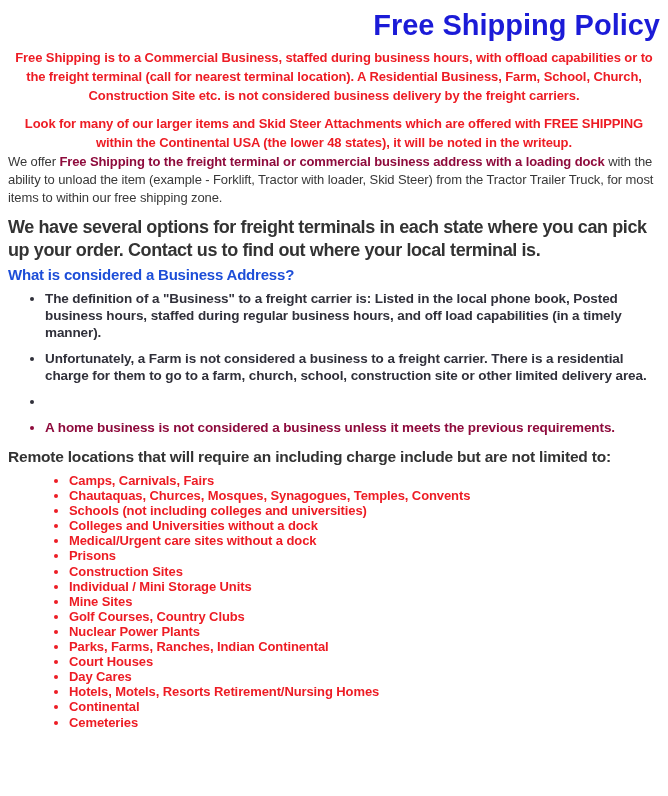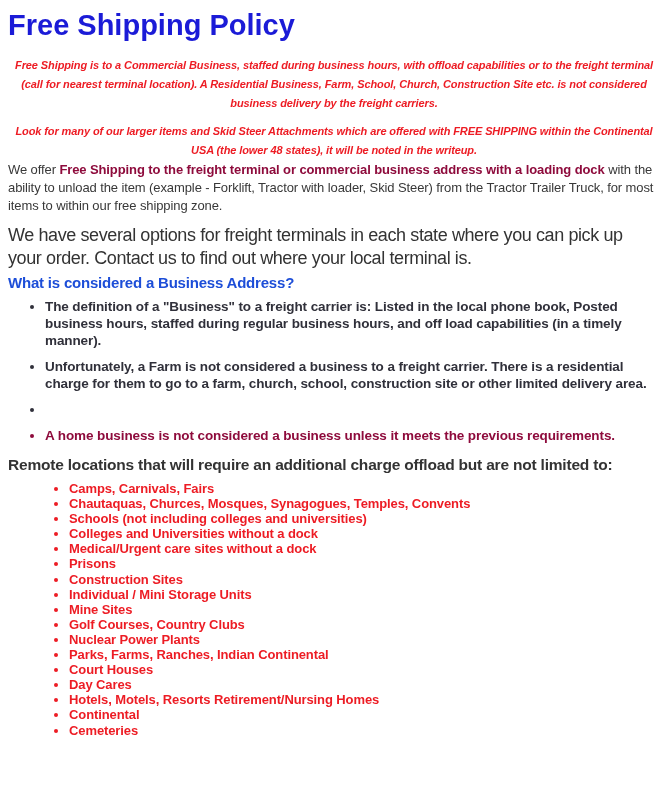--- a/index.html
+++ b/index.html
@@ -15,50 +15,49 @@
     min-height: 796px;
     font-family: "Liberation Sans", "DejaVu Sans", sans-serif;
     color: var(--body-text);
     padding: 0 8px 6px 8px;
     overflow: hidden;
   }
   .page-title {
     color: var(--title-blue);
     font-size: 29px;
     font-weight: bold;
-    text-align: left;
+    text-align: right;
     line-height: 34px;
     margin: 8px 0 0 0;
     letter-spacing: 0px;
   }
   .red-center {
     color: var(--bright-red);
     font-weight: bold;
-    font-size: 11px;
+    font-size: 13px;
     line-height: 19px;
     text-align: center;
-    margin: 14px 0 0 0;
+    margin: 6px 0 0 0;
     letter-spacing: -0.1px;
-    font-style: italic;
   }
   .red-center.second { margin-top: 9px; }
   .shipping-note {
     font-size: 13px;
     line-height: 18px;
     margin: 1px 0 0 0;
     color: var(--body-text);
     letter-spacing: -0.1px;
   }
   .shipping-note .highlight {
     color: var(--dark-crimson);
     font-weight: bold;
   }
   .terminals-heading {
     font-size: 18px;
-    font-weight: normal;
+    font-weight: bold;
     line-height: 23px;
     color: #333333;
     margin: 9px 0 0 0;
     letter-spacing: -0.4px;
   }
   .section-heading {
     font-size: 15px;
     font-weight: bold;
     color: #1d4ed8;
     line-height: 19px;
@@ -117,21 +116,21 @@
 <h3 class="section-heading">What is considered a Business Address?</h3>
 
 <ul class="business-list">
   <li>The definition of a "Business" to a freight carrier is: Listed in the local phone book, Posted business hours, staffed during regular business hours, and off load capabilities (in a timely manner).</li>
   <li>Unfortunately, a Farm is not considered a business to a freight carrier. There is a residential charge for them to go to a farm, church, school, construction site or other limited delivery area.</li>
   <li>
   </li>
   <li class="crimson">A home business is not considered a business unless it meets the previous requirements.</li>
 </ul>
 
-<h3 class="remote-heading">Remote locations that will require an additional charge offload but are not limited to:</h3>
+<h3 class="remote-heading">Remote locations that will require an including charge include but are not limited to:</h3>
 
 <ul class="remote-list">
   <li>Camps, Carnivals, Fairs</li>
   <li>Chautaquas, Churces, Mosques, Synagogues, Temples, Convents</li>
   <li>Schools (not including colleges and universities)</li>
   <li>Colleges and Universities without a dock</li>
   <li>Medical/Urgent care sites without a dock</li>
   <li>Prisons</li>
   <li>Construction Sites</li>
   <li>Individual / Mini Storage Units</li>

